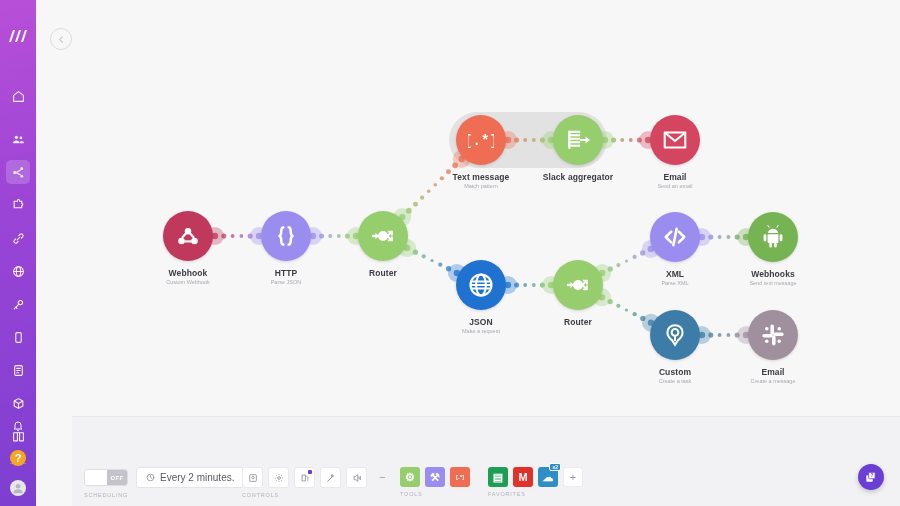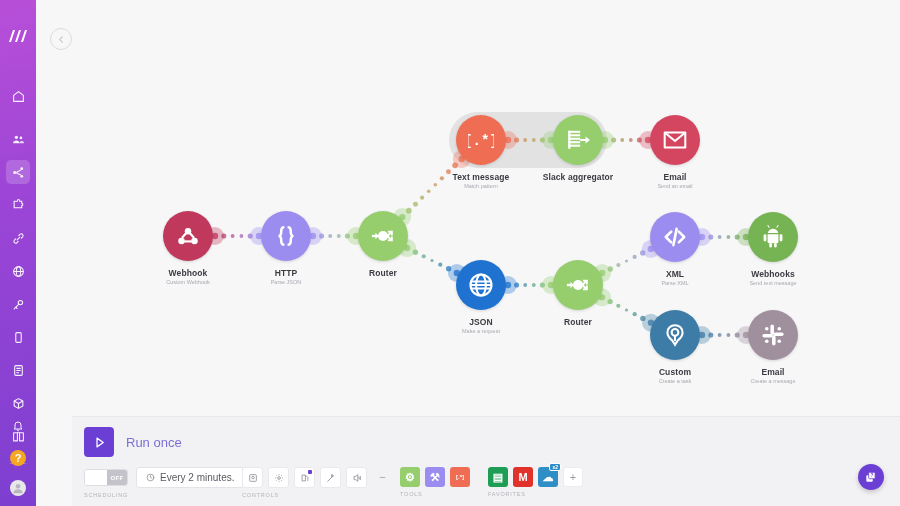--- a/index.html
+++ b/index.html
@@ -508,28 +508,20 @@
               </svg>
             </div>
             <div class="lbl">Email</div>
             <div class="sub">Create a message</div>
           </div>
         </div>
     </div>
 
     <div class="bottombar">
 
-      <div class="runonce">
-        <div class="play">
-          <svg width="15" height="15" viewBox="0 0 24 24" fill="none" stroke="#fff" stroke-width="2" stroke-linejoin="round">
-            <path d="M8 5 L18 12 L8 19 Z"></path>
-          </svg>
-        </div>
-        <div class="txt">Run once</div>
-      </div>
 
       <div class="group" style="left:12px;">
         <div style="display:flex; gap:8px; align-items:center;">
           <div class="toggle">
             <div class="knob"></div>
             <div class="off">OFF</div>
           </div>
           <div class="pill">
             <svg width="9" height="9" viewBox="0 0 24 24" fill="none" stroke="#8a8a93" stroke-width="2" stroke-linecap="round">
               <circle cx="12" cy="12" r="9"></circle>

